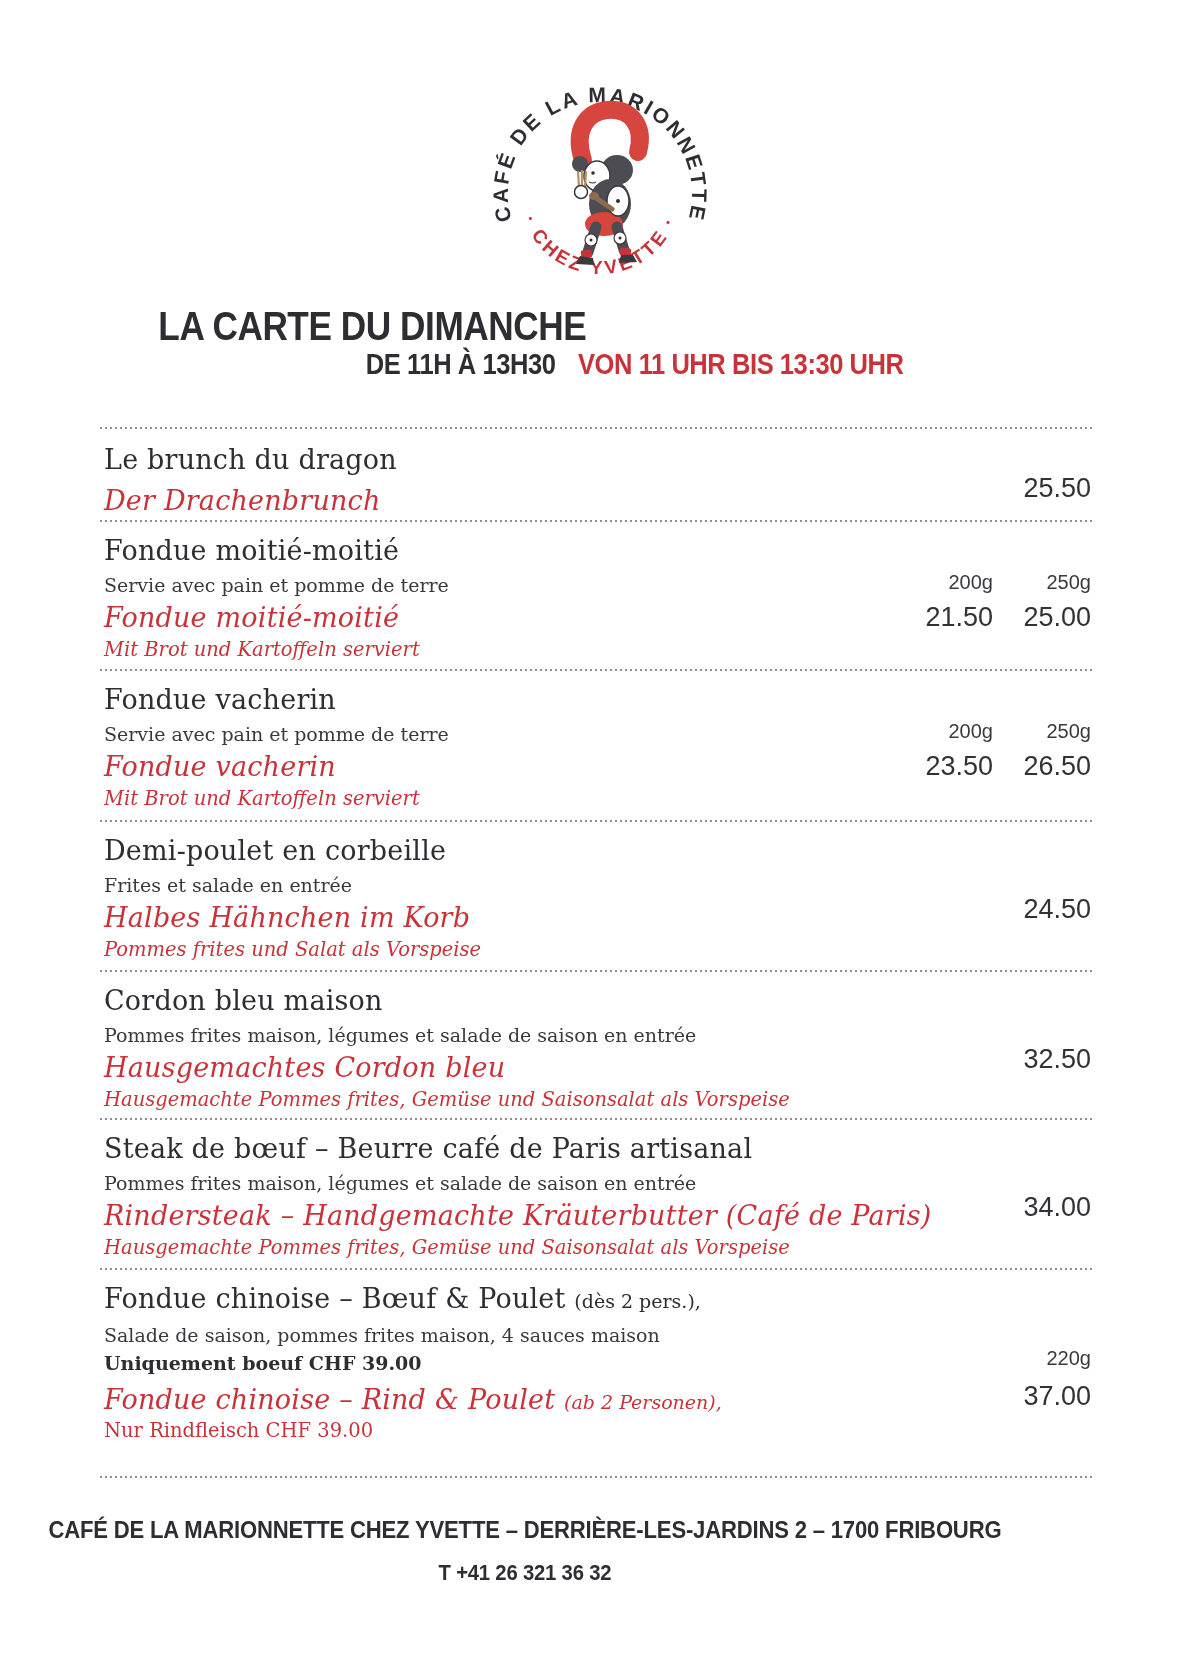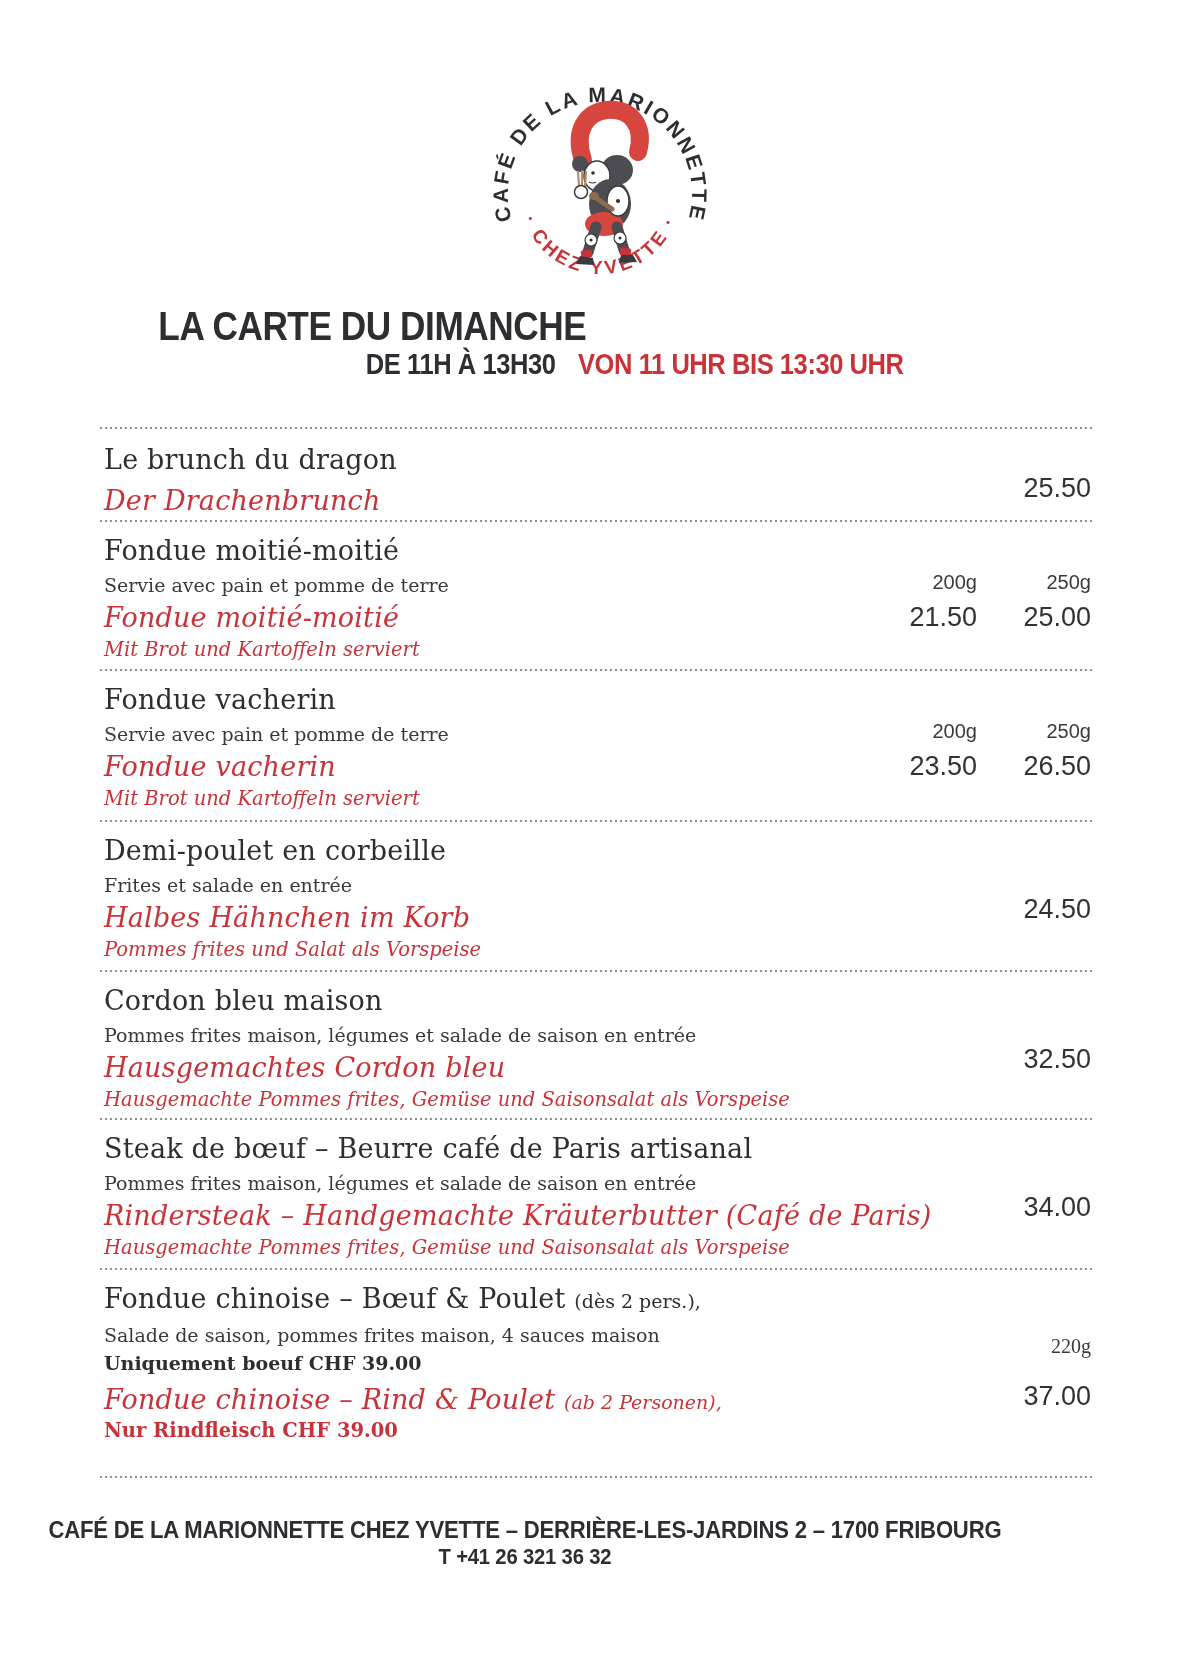--- a/index.html
+++ b/index.html
@@ -35,38 +35,38 @@
   .sec-left { padding-left:4px; }
 
   .name-fr { font-size:27px; line-height:30px; padding-top:14px; letter-spacing:0.2px; color:#2e2d32; }
   .s1 .name-fr { padding-top:16px; }
   .desc-fr { font-size:19px; line-height:30px; margin-top:4px; color:#39383d; }
   .name-de { font-size:27px; line-height:32px; margin-top:2px; color:#c8333a; font-style:italic; letter-spacing:0.2px; }
   .s1 .name-de { margin-top:10px; }
   .s7 .name-de { margin-top:8px; }
   .desc-de { font-size:19.5px; line-height:28px; margin-top:2px; color:#c8333a; font-style:italic; }
   .note-fr { font-size:19px; line-height:26px; font-weight:bold; color:#2e2d32; }
-  .note-de { font-size:19.5px; line-height:26px; font-weight:bold; color:#c8333a; }
+  .note-de { font-size:19.5px; line-height:26px; font-weight:normal; color:#c8333a; }
   .name-note { font-size:19px; letter-spacing:0;margin-top:16px; }
 
   .num { font-family:"Liberation Sans", sans-serif; color:#323136; position:absolute; white-space:nowrap; }
   .price-lg { font-size:27px; line-height:27px; }
   .weight { font-size:20px; line-height:20px; color:#3a393e; }
-  .r-edge { right:2px; }  .r-col1 { right:116px; }
+  .r-edge { right:2px; }  .r-col1 { right:100px; }
   .top-w { top:50px; }    .top-p { top:82px; }
   .s1 .price-one { top:46px; right:2px; }
   .price-one { top:74px; right:2px; }
-  .s7 .weight-one { top:66px; right:2px;font-family:Liberation Serif, serif; }
+  .s7 .weight-one { top:78px; right:2px; }
   .s7 .price-one { top:113px; right:2px; }
 
   
   .footer { position:absolute; top:1516px; left:0; width:1050px; text-align:center;
             font-family:"Liberation Sans", sans-serif; font-weight:bold; color:#2e2d32; }
   .f1 { font-size:24px; line-height:28px; }
-  .f2 { font-size:22px; line-height:26px; margin-top:0;text-align:center; }
+  .f2 { font-size:22px; line-height:26px; margin-top:16px;text-align:center; }
   .footer .cond { transform-origin:center center; transform:scaleX(0.92); letter-spacing:-0.2px; }
 </style>
 </head>
 <body>
 
 <div class="page">
 
   <svg class="logo" width="270" height="210" viewBox="0 0 270 210">
     <defs>
       <path id="arcTop" d="M 51.6,150.9 A 92,92 0 1 1 218.4,150.9"></path>

